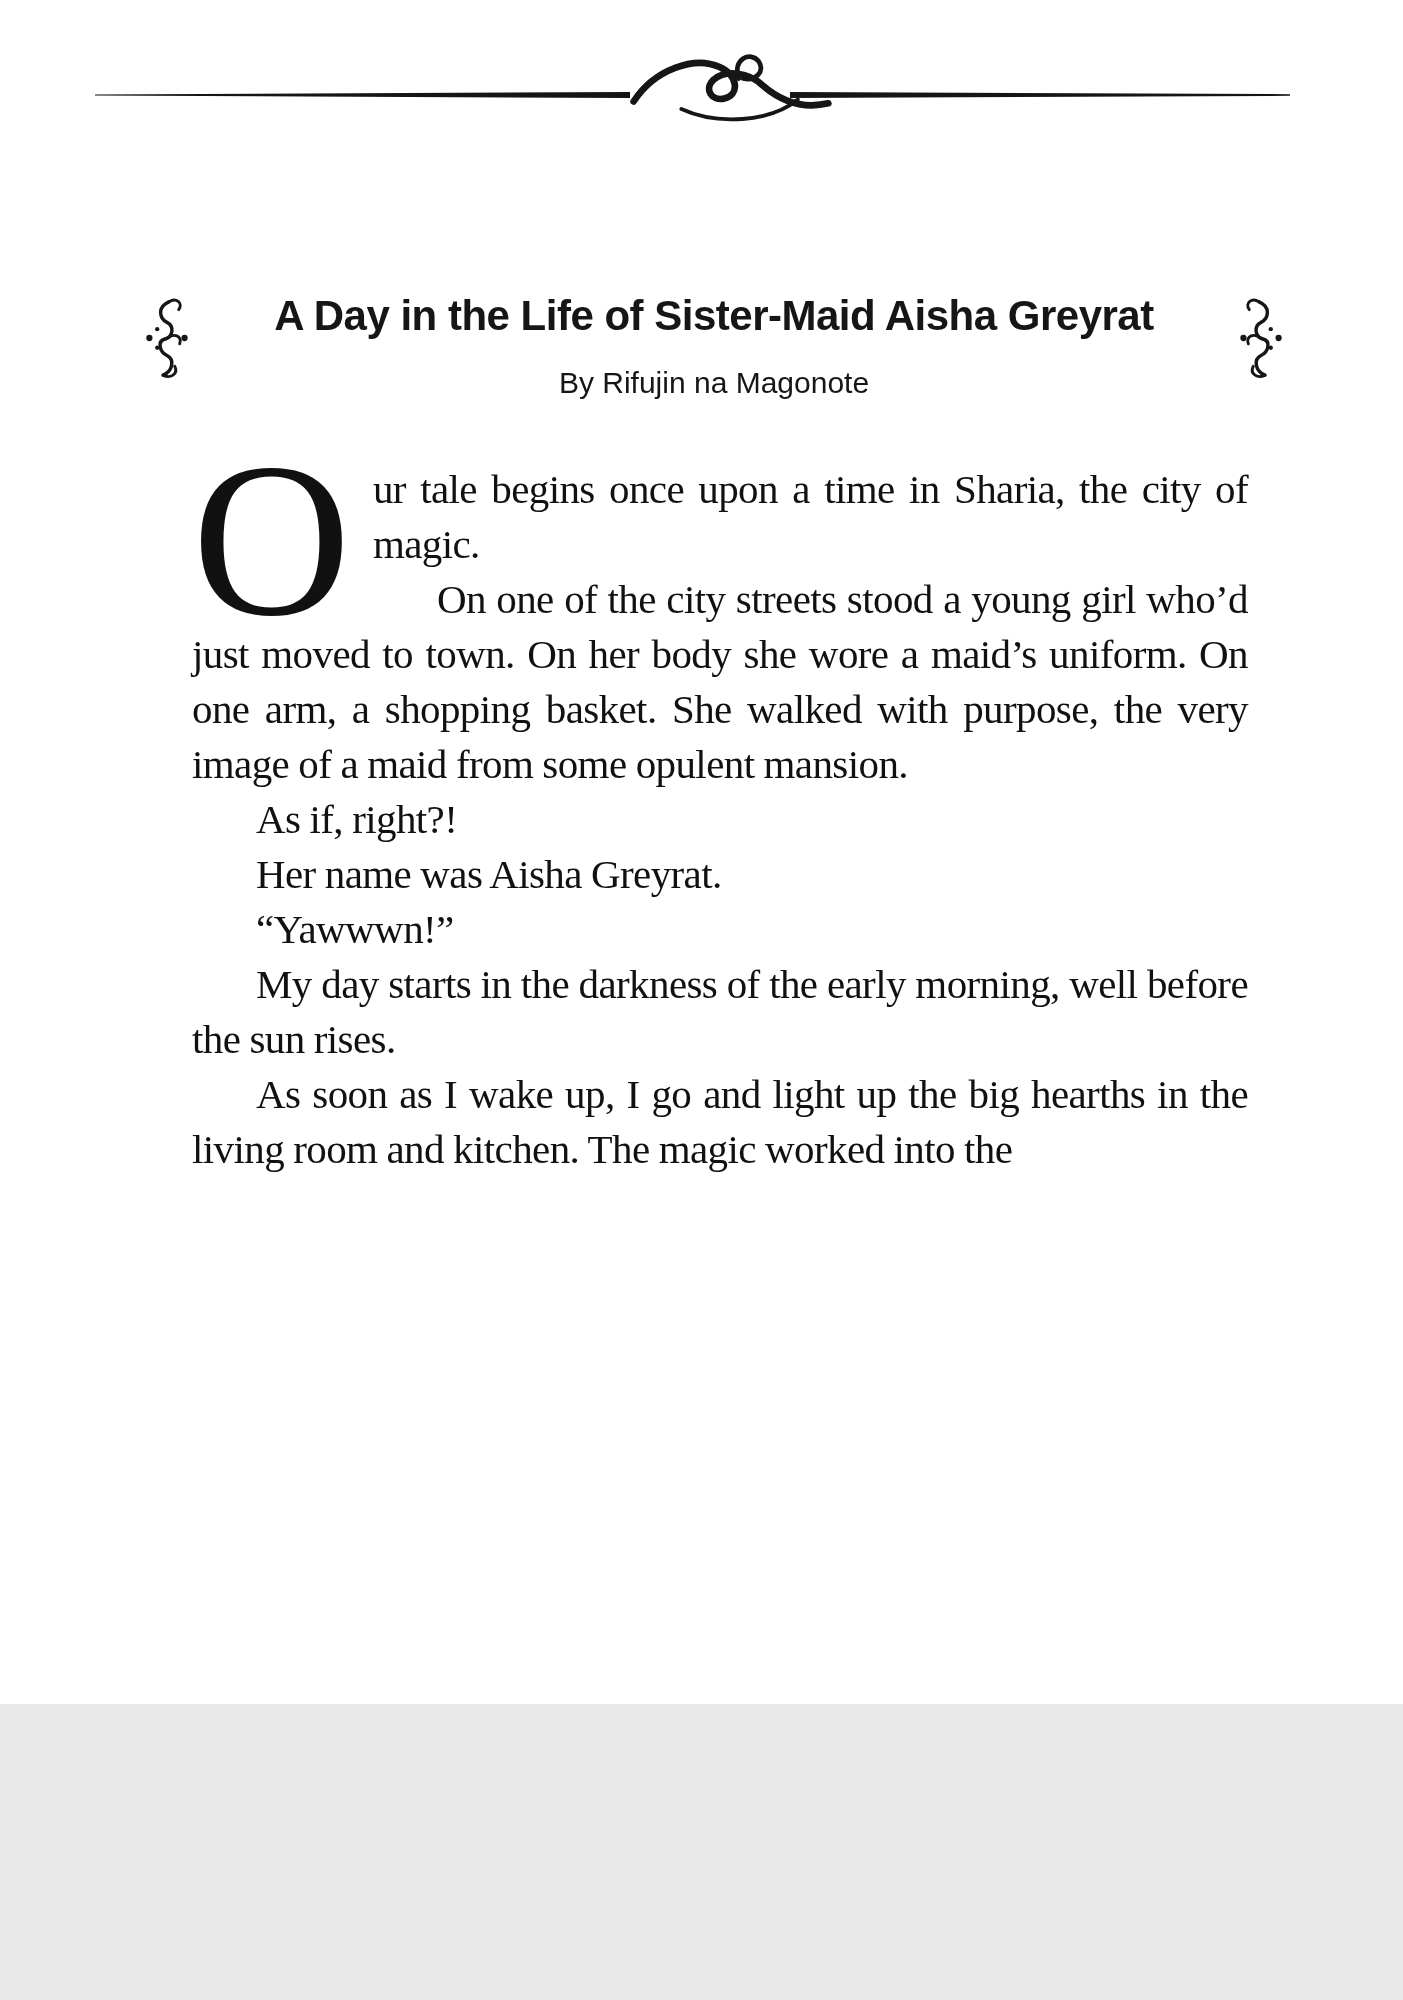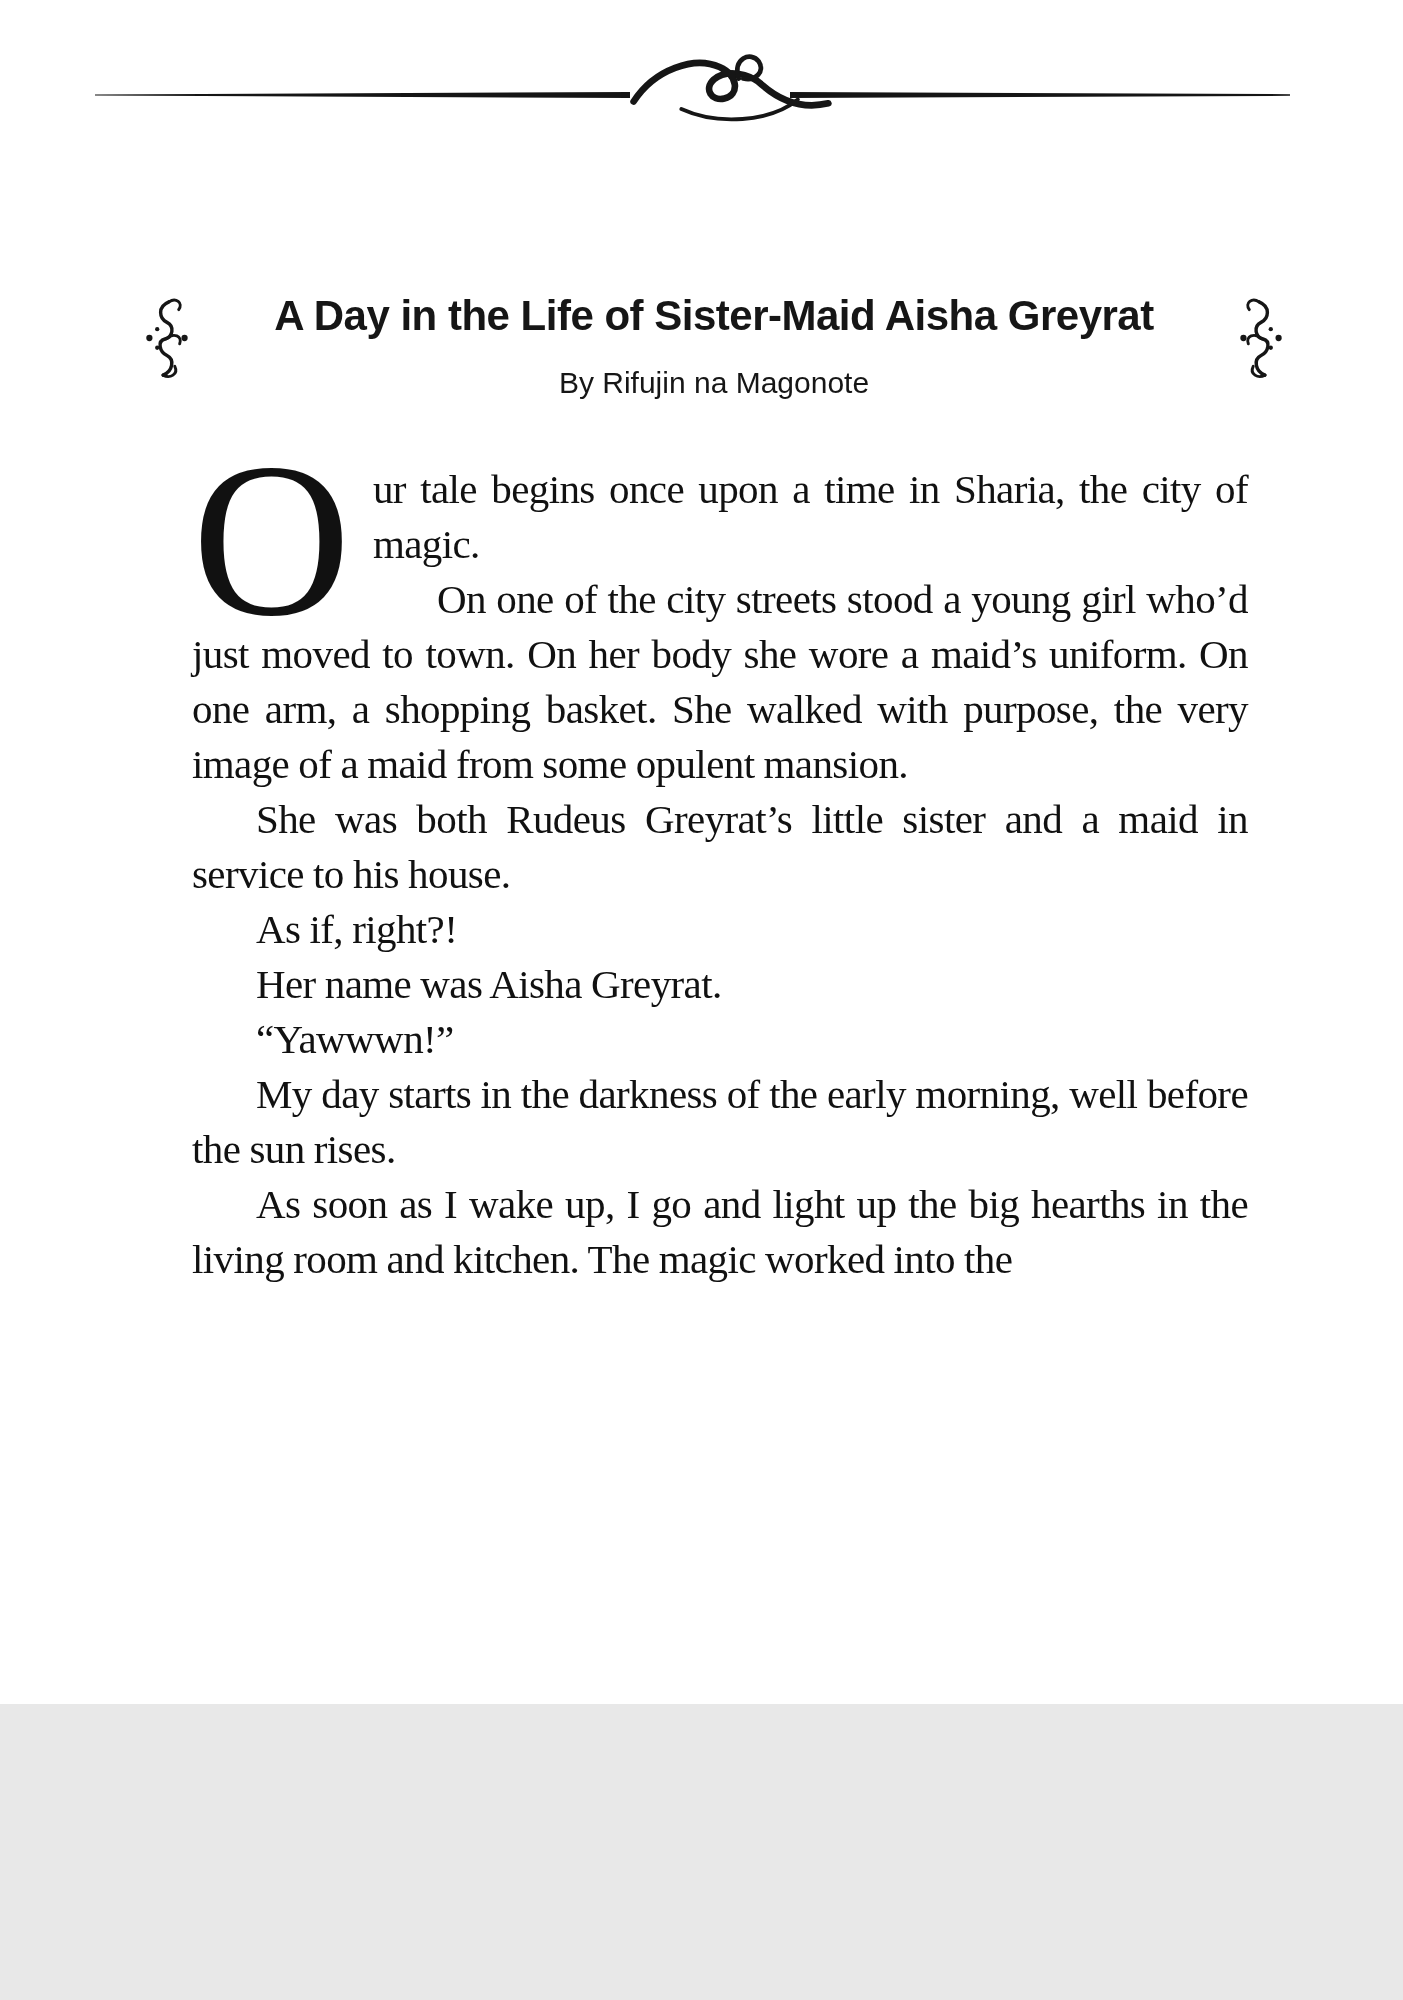--- a/index.html
+++ b/index.html
@@ -106,21 +106,20 @@
       <circle class="dot" cx="42" cy="43" r="3.2"></circle>
       <circle class="dot" cx="14" cy="34" r="2.2"></circle>
       <circle class="dot" cx="14" cy="53" r="2.2"></circle>
     </svg>
   </div>
 
   <div class="body-text">
     <p class="opening"><span class="dropcap">O</span><span>ur tale begins once upon a time in Sharia, the city of magic.</span></p>
     <div>
         <p class="para">On one of the city streets stood a young girl who’d just moved to town. On her body she wore a maid’s uniform. On one arm, a shopping basket. She walked with purpose, the very image of a maid from some opulent mansion.</p>
-        <p class="para">She was both Rudeus Greyrat’s little sister and a maid in service to his house.</p>
         <p class="para">As if, right?!</p>
         <p class="para">Her name was Aisha Greyrat.</p>
         <p class="para">“Yawwwn!”</p>
         <p class="para">My day starts in the darkness of the early morning, well before the sun rises.</p>
         <p class="para">As soon as I wake up, I go and light up the big hearths in the living room and kitchen. The magic worked into the</p>
       </div>
   </div>
 
   <div class="ftr-line left"></div>
   <div class="ftr-line right"></div>

